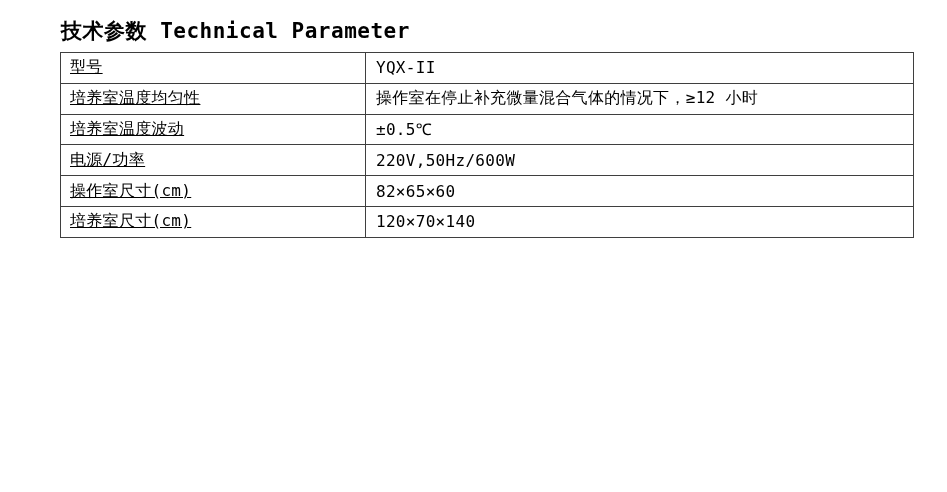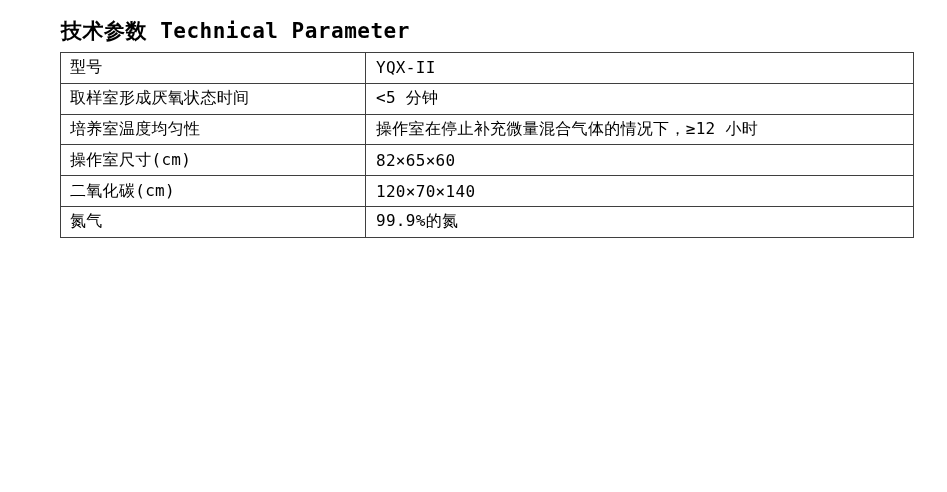--- a/index.html
+++ b/index.html
@@ -38,51 +38,51 @@
   table.param-table td {
     border: 1px solid #3f3f3f;
     height: 30.8px;
     font-size: 16px;
     vertical-align: middle;
     white-space: nowrap;
     overflow: hidden;
     padding: 0 4px 0 9px;
     letter-spacing: 0.3px;
   }
-  table.param-table td.label-cell { width: 305px; }
+  table.param-table td.label-cell { width: 305px; text-decoration: underline; }
   table.param-table td.value-cell { width: 548px; padding-left: 10px; }
   table.param-table { border: 1px solid #2e2e2e; }
 </style>
 </head>
 <body>
 
 <div class="page">
   <div class="doc-title">技术参数 Technical Parameter</div>
 
   <table class="param-table">
     <tbody>
         <tr>
           <td class="label-cell">型号</td>
           <td class="value-cell">YQX-II</td>
         </tr>
         <tr>
-          <td class="label-cell">取样室形成厌氧状态时间</td>
-          <td class="value-cell">&lt;5 分钟</td>
+          <td class="label-cell">培养室温度均匀性</td>
+          <td class="value-cell">操作室在停止补充微量混合气体的情况下，≥12 小时</td>
         </tr>
         <tr>
-          <td class="label-cell">培养室温度均匀性</td>
-          <td class="value-cell">操作室在停止补充微量混合气体的情况下，≥12 小时</td>
+          <td class="label-cell">培养室温度波动</td>
+          <td class="value-cell">±0.5℃</td>
+        </tr>
+        <tr>
+          <td class="label-cell">电源/功率</td>
+          <td class="value-cell">220V,50Hz/600W</td>
         </tr>
         <tr>
           <td class="label-cell">操作室尺寸(cm)</td>
           <td class="value-cell">82×65×60</td>
         </tr>
         <tr>
-          <td class="label-cell">二氧化碳(cm)</td>
+          <td class="label-cell">培养室尺寸(cm)</td>
           <td class="value-cell">120×70×140</td>
-        </tr>
-        <tr>
-          <td class="label-cell">氮气</td>
-          <td class="value-cell">99.9%的氮</td>
         </tr>
       </tbody>
   </table>
 </div>
 
 </body></html>

